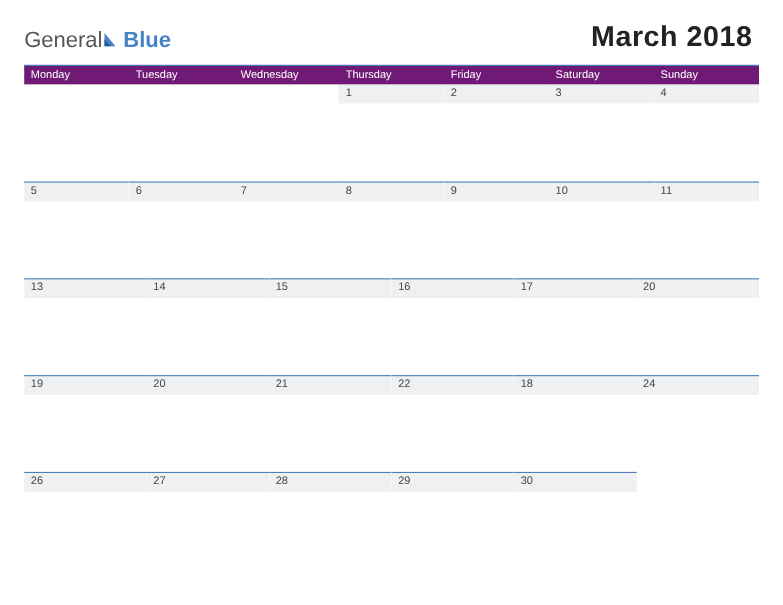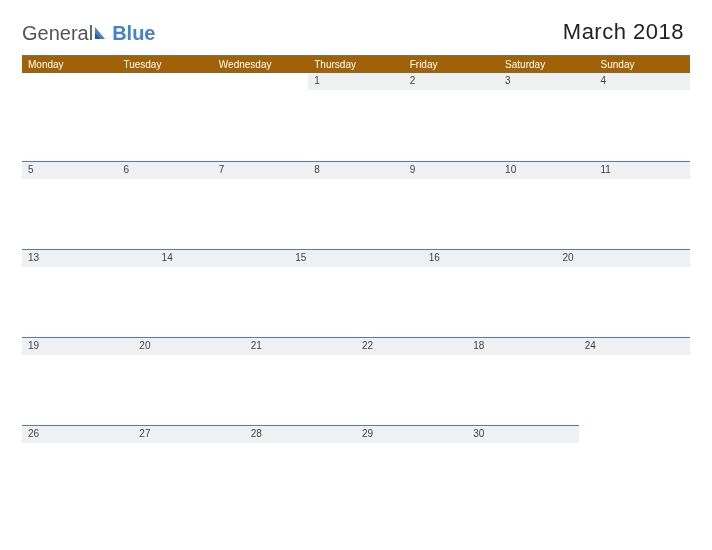--- a/index.html
+++ b/index.html
@@ -28,30 +28,30 @@
   }
   .logo .general { color: #555; }
   .logo .sail {
     display:inline-block;
     vertical-align: top;
     margin-left:-2px;
   }
   .logo .sail svg { display:block; }
   .logo .blue { color: #4682c8; font-weight: 600; }
   .title {
-    font-size: 22px;
+    font-size: 26px;
     color: #222;
-    font-weight: 400;
+    font-weight: 700;
     letter-spacing: 0.5px;
     padding-right: 6px;
   }
   .header-row {
     display: flex;
     width: 100%;
-    background: #a16207;
+    background: #701a75;
     border-top: 1px solid #3d7ec1;
   }
   .header-cell {
     flex: 1;
     color: #fff;
     font-size: 10px;
     padding: 3px 6px 3px 6px;
     font-weight: 400;
   }
   .week {
@@ -161,20 +161,23 @@
       <div class="day">
         <div class="date-strip">14</div>
       </div>
       <div class="day">
         <div class="date-strip">15</div>
       </div>
       <div class="day">
         <div class="date-strip">16</div>
       </div>
       <div class="day">
+        <div class="date-strip">17</div>
+      </div>
+      <div class="day">
         <div class="date-strip">20</div>
       </div>
     </div>
     <div class="week">
       <div class="day">
         <div class="date-strip">19</div>
       </div>
       <div class="day">
         <div class="date-strip">20</div>
       </div>

